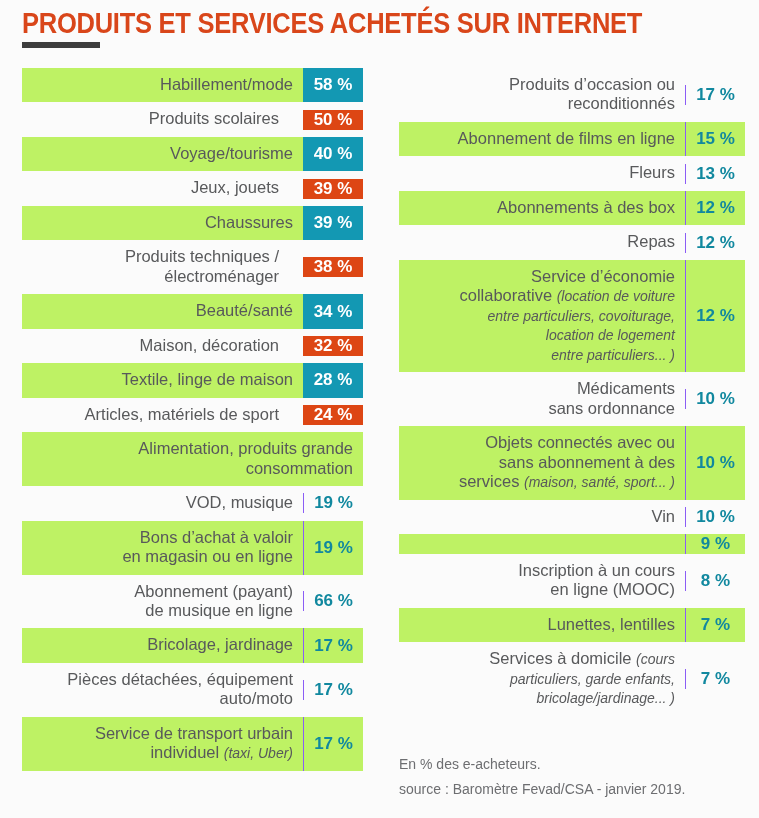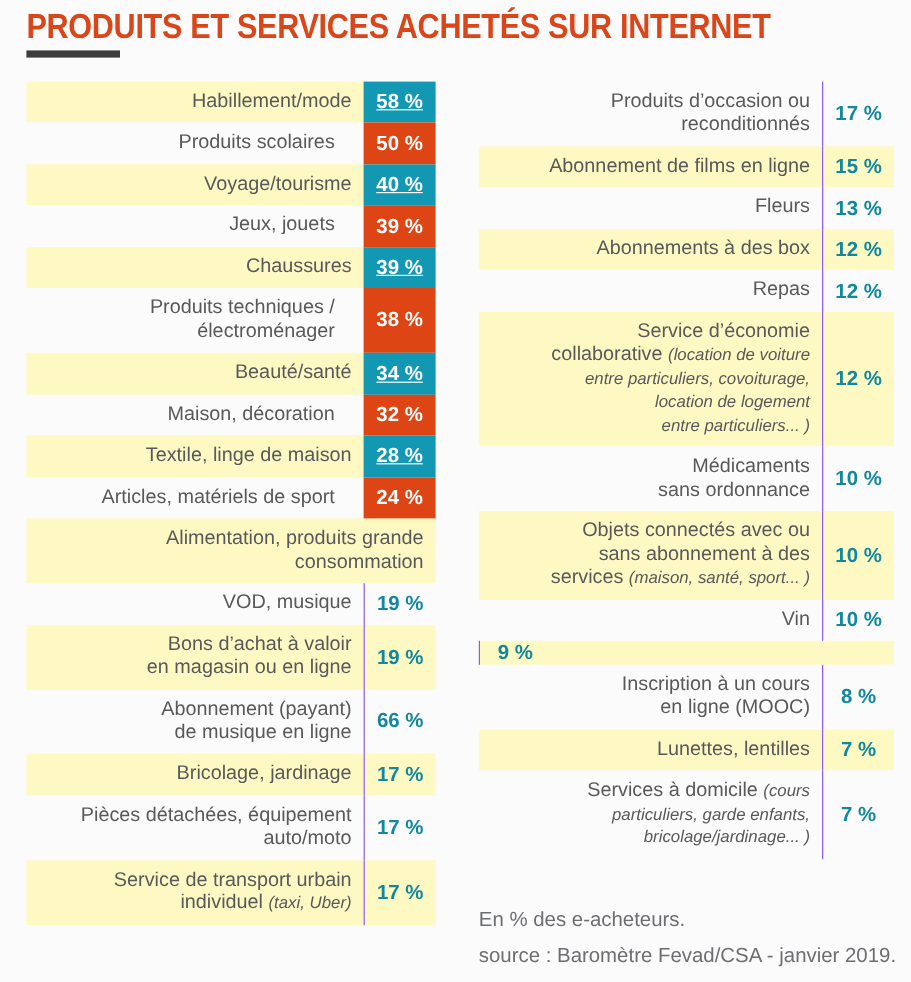--- a/index.html
+++ b/index.html
@@ -33,22 +33,22 @@
   .col{position:absolute;top:68px;}
   .col-left{left:22px;width:341px;}
   .col-right{left:399px;width:346px;}
 
   .row{
     display:flex;
     align-items:stretch;
     width:100%;
     box-sizing:border-box;
   }
-  .row.alt{background:#fef9c3;}
-  .row.plain{background:#fbfbfb;}
+  .row.alt{background:#bef264;justify-content:flex-end;}
+  .row.plain{background:#fbfbfb;align-items:center;}
 
   .label{
     flex:1 1 auto;
     display:flex;
     align-items:center;
     justify-content:flex-end;
     text-align:right;
     padding:7px 10px 8px 10px;
     font-size:16.5px;
     line-height:1.18;
@@ -60,34 +60,34 @@
   
   .val{
     flex:0 0 60px;
     display:flex;
     align-items:center;
     justify-content:center;
     font-size:17px;
     font-weight:700;
     box-sizing:border-box;
   }
-  .val.teal{background:#1398b3;color:#ffffff;text-decoration:underline;}
+  .val.teal{background:#1398b3;color:#ffffff;}
   .val.orange{background:#dd4614;color:#ffffff;margin-left:14px;}
 
   
   .val.flat{
     background:transparent;
     color:#11889f;
     border-left:1px solid #8b5cf6;
   }
 
   
   .footer{
     position:absolute;left:399px;top:752px;
-    font-size:17px;
+    font-size:14px;
     line-height:1.75;
     color:#6d6e71;
   }
 </style>
 </head>
 <body>
 
 <div class="title-wrap">
   <div class="title">PRODUITS ET SERVICES ACHETÉS SUR INTERNET</div>
   <div class="title-rule"></div>

